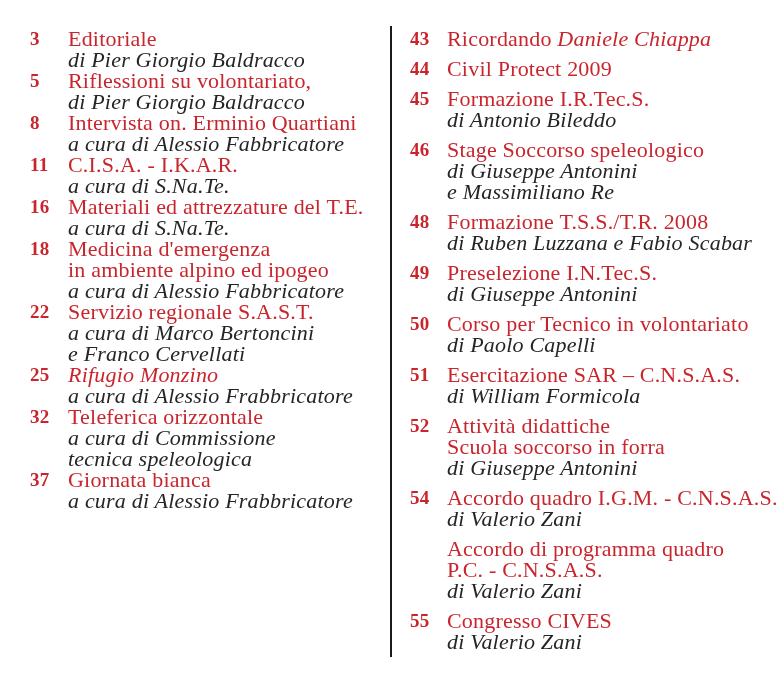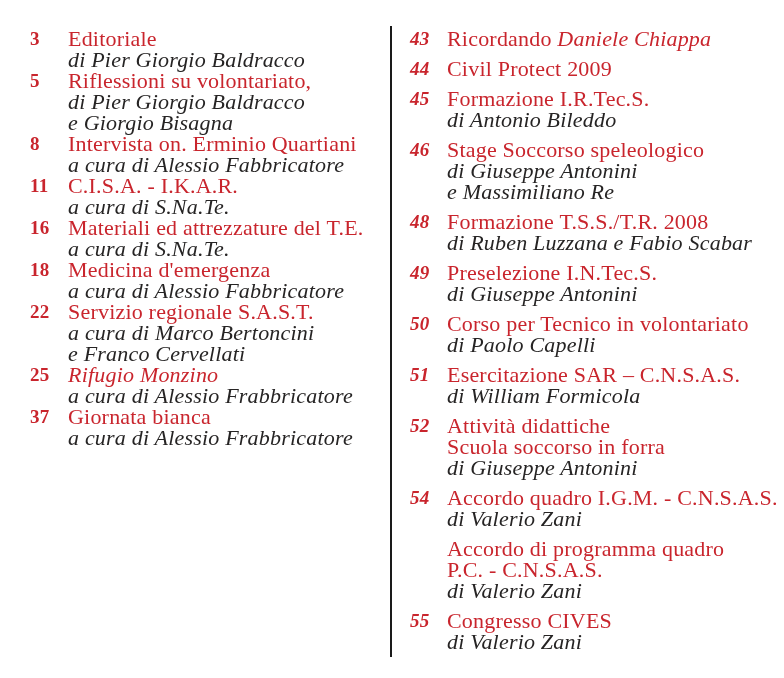--- a/index.html
+++ b/index.html
@@ -31,21 +31,21 @@
 
   .num {
     flex: 0 0 38px;
     width: 38px;
     font-size: 19px;
     line-height: 21px;
     font-weight: bold;
     color: var(--red, #c9252d);
     letter-spacing: 0.3px;
   }
-  .col-right .num { flex: 0 0 37px; width: 37px; font-style: italic; }
+  .col-right .num { flex: 0 0 37px; width: 37px; }
 
   .body { flex: 1 1 auto; min-width: 0; }
 
   .line {
     font-size: 22px;
     line-height: 21px;
     white-space: nowrap;
     letter-spacing: 0.2px;
   }
 
@@ -73,21 +73,20 @@
         <div class="body">
           <div class="line"><span class="red">Editoriale</span></div>
           <div class="line"><span class="plain">di </span><span class="italic">Pier Giorgio Baldracco</span></div>
         </div>
       </div>
       <div class="entry">
         <div class="num">5</div>
         <div class="body">
           <div class="line"><span class="red">Riflessioni su volontariato,</span></div>
           <div class="line"><span class="plain">di </span><span class="italic">Pier Giorgio Baldracco</span></div>
-          <div class="line"><span class="plain">e </span><span class="italic">Giorgio Bisagna</span></div>
         </div>
       </div>
       <div class="entry">
         <div class="num">8</div>
         <div class="body">
           <div class="line"><span class="red">Intervista on. Erminio Quartiani</span></div>
           <div class="line"><span class="plain">a cura di </span><span class="italic">Alessio Fabbricatore</span></div>
         </div>
       </div>
       <div class="entry">
@@ -101,39 +100,48 @@
         <div class="num">16</div>
         <div class="body">
           <div class="line"><span class="red">Materiali ed attrezzature del T.E.</span></div>
           <div class="line"><span class="plain">a cura di </span><span class="italic">S.Na.Te.</span></div>
         </div>
       </div>
       <div class="entry">
         <div class="num">18</div>
         <div class="body">
           <div class="line"><span class="red">Medicina d'emergenza</span></div>
+          <div class="line"><span class="red">in ambiente alpino ed ipogeo</span></div>
           <div class="line"><span class="plain">a cura di </span><span class="italic">Alessio Fabbricatore</span></div>
         </div>
       </div>
       <div class="entry">
         <div class="num">22</div>
         <div class="body">
           <div class="line"><span class="red">Servizio regionale S.A.S.T.</span></div>
           <div class="line"><span class="plain">a cura di </span><span class="italic">Marco Bertoncini</span></div>
           <div class="line"><span class="plain">e </span><span class="italic">Franco Cervellati</span></div>
         </div>
       </div>
       <div class="entry">
         <div class="num">25</div>
         <div class="body">
           <div class="line"><span class="red-italic">Rifugio Monzino</span></div>
           <div class="line"><span class="plain">a cura di </span><span class="italic">Alessio Frabbricatore</span></div>
         </div>
       </div>
       <div class="entry">
+        <div class="num">32</div>
+        <div class="body">
+          <div class="line"><span class="red">Teleferica orizzontale</span></div>
+          <div class="line"><span class="plain">a cura di </span><span class="italic">Commissione</span></div>
+          <div class="line"><span class="italic">tecnica speleologica</span></div>
+        </div>
+      </div>
+      <div class="entry">
         <div class="num">37</div>
         <div class="body">
           <div class="line"><span class="red">Giornata bianca</span></div>
           <div class="line"><span class="plain">a cura di </span><span class="italic">Alessio Frabbricatore</span></div>
         </div>
       </div>
     </div>
   <div class="divider"></div>
   <div class="col col-right" id="col-1">
       <div class="entry">

